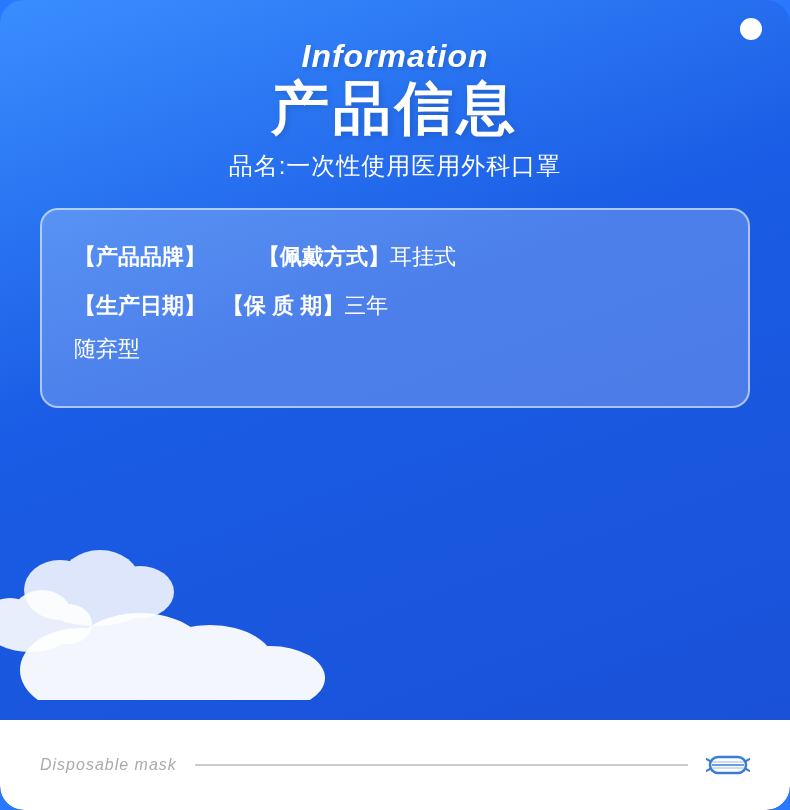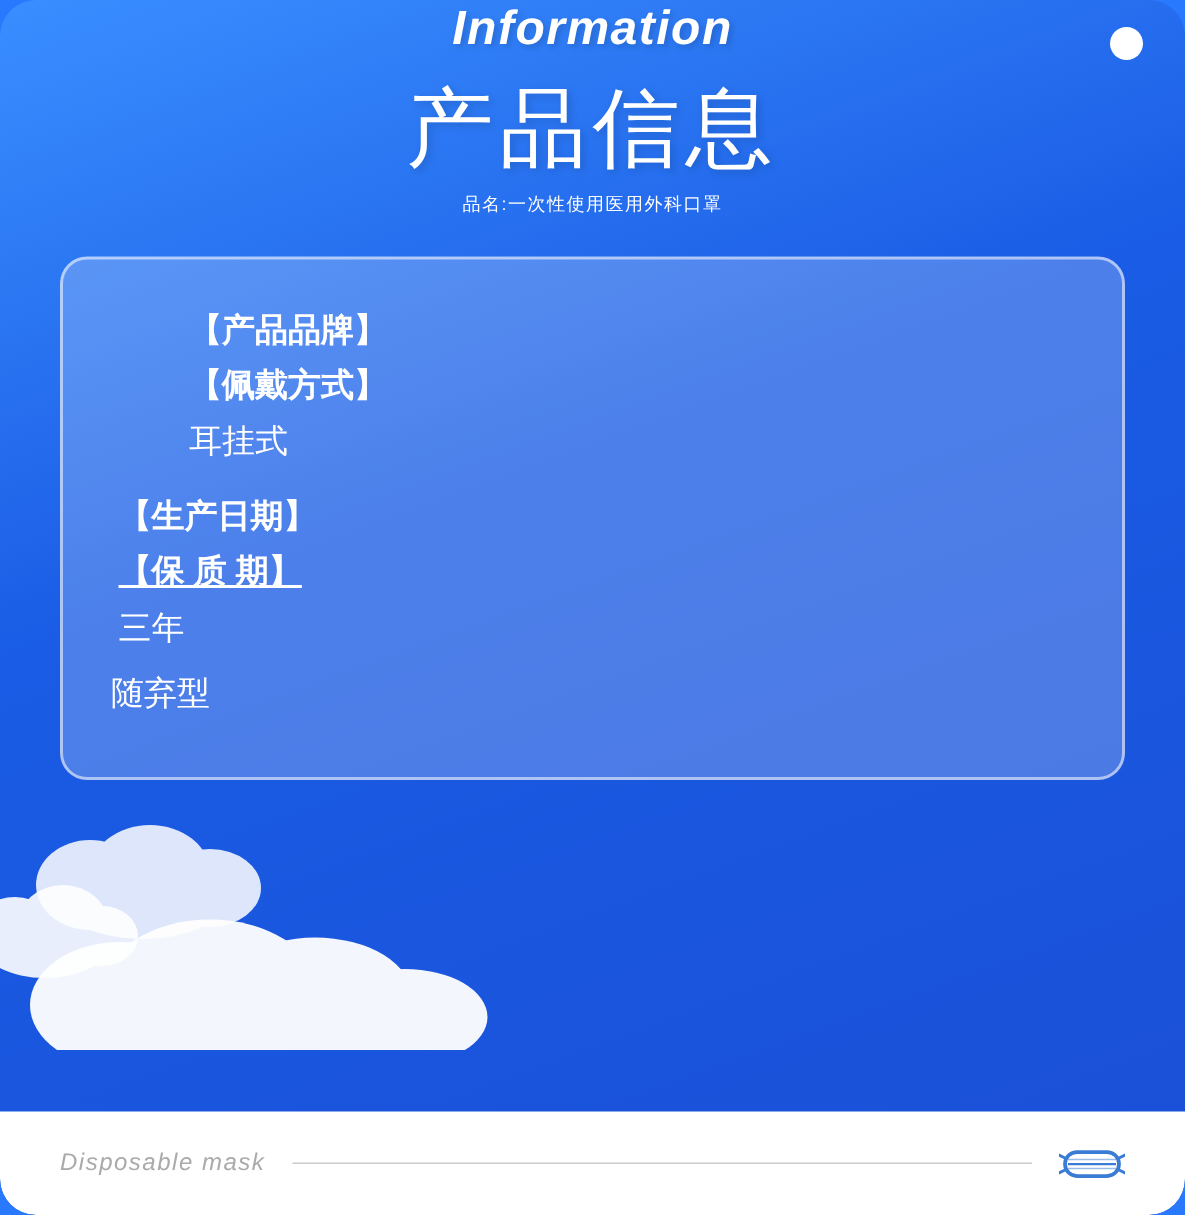--- a/index.html
+++ b/index.html
@@ -31,45 +31,46 @@
       right: 28px;
       width: 22px;
       height: 22px;
       background: white;
       border-radius: 50%;
     }
 
     
     .header {
       text-align: center;
+      padding-top: 38px;
       width: 100%;
     }
 
     .info-english {
       font-size: 32px;
       font-weight: 900;
       color: white;
       font-style: italic;
       letter-spacing: 1px;
       font-family: Arial Black, Arial, sans-serif;
       text-shadow: 2px 2px 4px rgba(0,0,0,0.15);
     }
 
     .info-chinese {
       font-size: 58px;
-      font-weight: 400;
+      font-weight: 700;
       color: white;
       line-height: 1.15;
-      margin-top: 16px;
+      margin-top: 0;
       letter-spacing: 4px;
       text-shadow: 2px 2px 6px rgba(0,0,0,0.15);
     }
 
     .product-name {
-      font-size: 12px;
+      font-size: 24px;
       color: white;
       margin-top: 8px;
       letter-spacing: 1px;
     }
 
     
     .info-box {
       background: rgba(255,255,255,0.22);
       border: 2px solid rgba(255,255,255,0.55);
       border-radius: 18px;
@@ -81,21 +82,20 @@
     }
 
     .info-row {
       color: white;
       font-size: 22px;
       line-height: 1.7;
       margin-bottom: 6px;
       display: flex;
       align-items: baseline;
       flex-wrap: wrap;
-      flex-direction: column;
     }
 
     .info-row .label {
       font-weight: 700;
       color: white;
       white-space: nowrap;
     }
 
     .info-row .value {
       font-weight: 400;
@@ -122,21 +122,21 @@
       height: 160px;
       pointer-events: none;
     }
 
     
     .bottom-bar {
       position: absolute;
       bottom: 0;
       left: 0;
       width: 100%;
-      height: 69px;
+      height: 90px;
       background: white;
       border-radius: 0 0 24px 24px;
       display: flex;
       align-items: center;
       justify-content: space-between;
       padding: 0 40px;
     }
 
     .bottom-text {
       font-size: 16px;
@@ -168,21 +168,21 @@
   <div class="info-box">
     <div class="info-row">
       <span class="label">【产品品牌】</span>
       <span class="label2">【佩戴方式】</span>
       <span class="value2">耳挂式</span>
     </div>
     <div class="info-row">
     </div>
     <div class="info-row">
       <span class="label">【生产日期】</span>
-      <span class="label2" style="margin-left:5px;text-decoration:underline;">【保&nbsp;质&nbsp;期】</span>
+      <span class="label2" style="margin-left:16px;">【保&nbsp;质&nbsp;期】</span>
       <span class="value2">三年</span>
     </div>
     <div class="info-row">
       <span class="value">随弃型</span>
     </div>
   </div>
 
   <div class="clouds-area">
     <svg width="790" height="160" viewBox="0 0 790 160" xmlns="http://www.w3.org/2000/svg">
 

